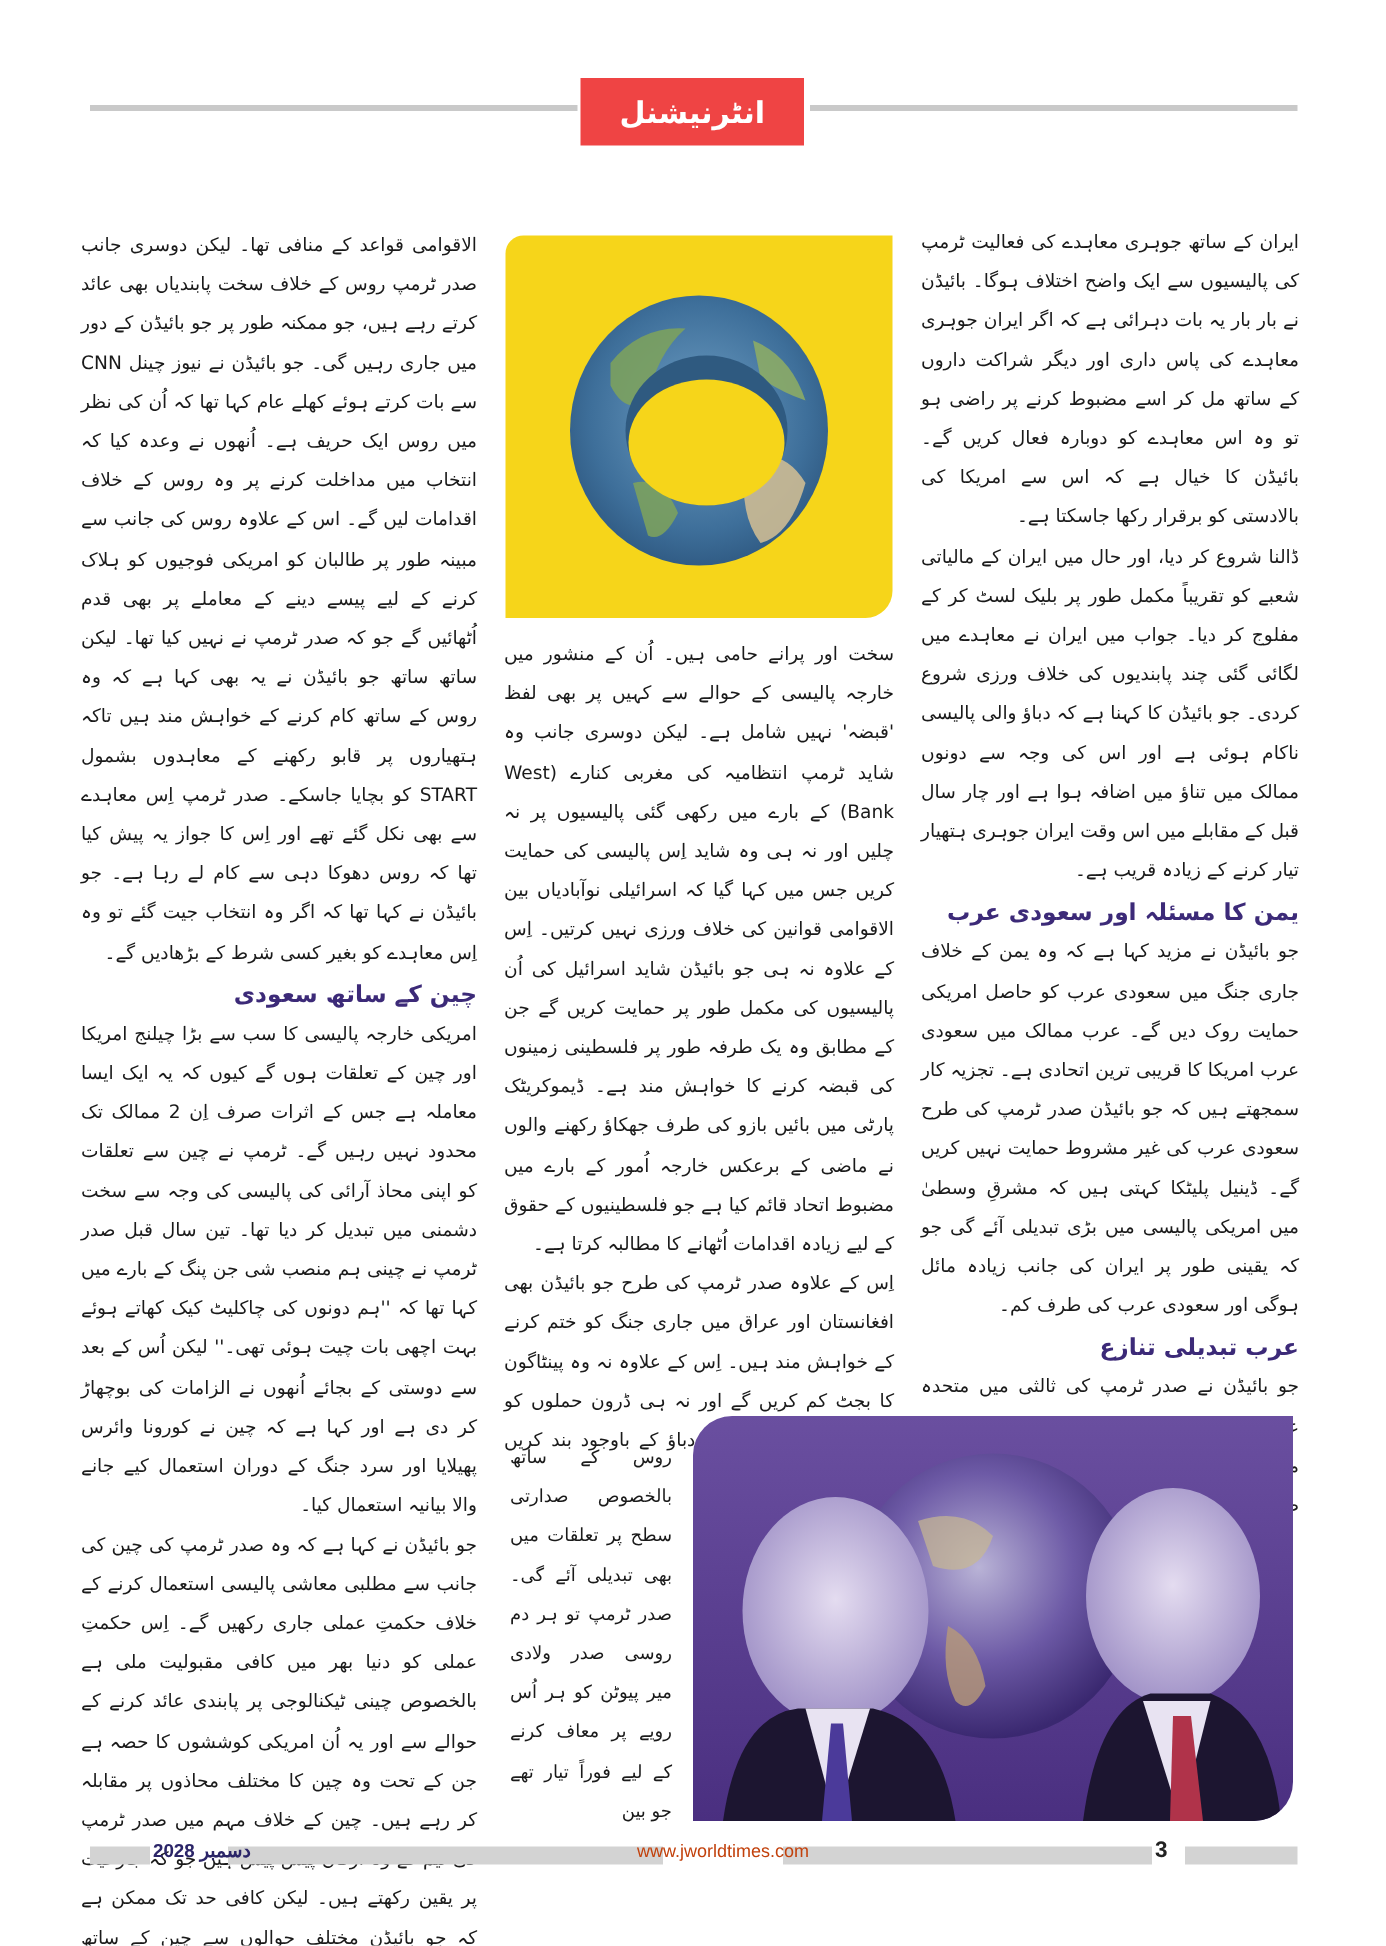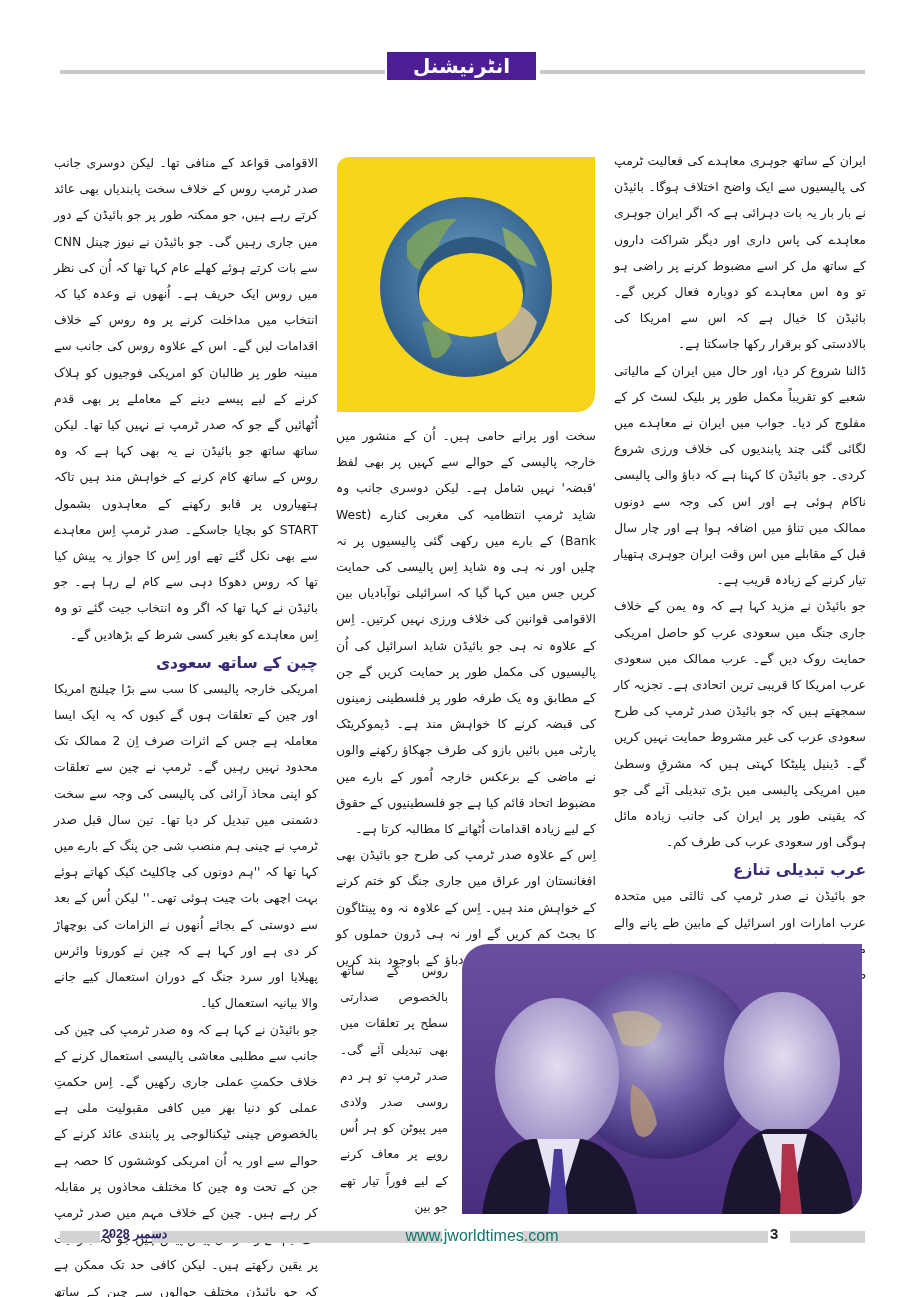--- a/index.html
+++ b/index.html
@@ -1,50 +1,51 @@
 <!DOCTYPE html>
 <html><head>
 <meta charset="utf-8">
 <style>
   html, body { margin: 0; padding: 0; background: #ffffff; }
   body { width: 924px; height: 1297px; position: relative; overflow: hidden; font-family: "DejaVu Sans", sans-serif; color: #1a1a1a; }
   .rule { position: absolute; top: 70px; height: 4px; background: #c9c9c9; }
   .rule.left { left: 60px; width: 325px; }
   .rule.right { left: 540px; width: 325px; }
-  .section-badge { position: absolute; left: 387px; top: 52px; width: 149px; height: 28px; background: #4c1d95; color: #ffffff; display: flex; align-items: center; justify-content: center; font-size: 20px; font-weight: bold; direction: rtl; }
+  .section-badge { position: absolute; left: 387px; top: 52px; width: 149px; height: 45px; background: #ef4444; color: #ffffff; display: flex; align-items: center; justify-content: center; font-size: 20px; font-weight: bold; direction: rtl; }
   .col { position: absolute; direction: rtl; text-align: justify; text-align-last: right; font-size: 12.4px; line-height: 26.2px; }
   .col p { margin: 0; }
   .col h3 { margin: 2px 0 0 0; font-size: 15.5px; line-height: 26px; color: #3c2a78; font-weight: bold; text-align: right; }
   .col-right { left: 614px; top: 148px; width: 252px; }
   .col-mid { left: 336px; top: 423px; width: 260px; }
   .col-left { left: 54px; top: 150px; width: 264px; }
   .col-mid-small { left: 340px; top: 990px; width: 108px; font-size: 12px; }
   .img-globe { position: absolute; left: 337px; top: 157px; width: 258px; height: 255px; background: #f6d51a; border-radius: 12px 0 18px 0; overflow: hidden; }
   .img-globe svg { width: 100%; height: 100%; }
   .img-leaders { position: absolute; left: 462px; top: 944px; width: 400px; height: 270px; border-radius: 26px 0 26px 0; overflow: hidden; background: linear-gradient(180deg, #6a4fa0 0%, #4a2f80 100%); }
   .img-leaders svg { width: 100%; height: 100%; }
   .footer-bar { position: absolute; top: 1231px; height: 12px; background: #d3d3d3; }
   .footer-bar.a { left: 60px; width: 40px; }
   .footer-bar.b { left: 152px; width: 290px; }
   .footer-bar.c { left: 522px; width: 246px; }
   .footer-bar.d { left: 790px; width: 75px; }
   .footer-date { position: absolute; left: 102px; top: 1226px; font-size: 12.5px; color: #2b2568; font-weight: bold; direction: rtl; font-family: "Liberation Sans", sans-serif; }
-  .footer-url { position: absolute; left: 442px; top: 1227px; width: 80px; font-size: 16px; color: #0f766e; text-align: center; font-family: "Liberation Sans", sans-serif; white-space: nowrap; display: flex; justify-content: center; }
+  .footer-url { position: absolute; left: 442px; top: 1227px; width: 80px; font-size: 12px; color: #c2410c; text-align: center; font-family: "Liberation Sans", sans-serif; white-space: nowrap; display: flex; justify-content: center; }
   .footer-page { position: absolute; left: 770px; top: 1225px; font-size: 15px; font-weight: bold; color: #222; font-family: "Liberation Sans", sans-serif; }
 </style>
 </head>
 <body>
 
 <div class="rule left"></div>
 <div class="rule right"></div>
 <div class="section-badge">انٹرنیشنل</div>
 
 <div class="col col-right">
   <p>ایران کے ساتھ جوہری معاہدے کی فعالیت ٹرمپ کی پالیسیوں سے ایک واضح اختلاف ہوگا۔ بائیڈن نے بار بار یہ بات دہرائی ہے کہ اگر ایران جوہری معاہدے کی پاس داری اور دیگر شراکت داروں کے ساتھ مل کر اسے مضبوط کرنے پر راضی ہو تو وہ اس معاہدے کو دوبارہ فعال کریں گے۔ بائیڈن کا خیال ہے کہ اس سے امریکا کی بالادستی کو برقرار رکھا جاسکتا ہے۔</p>
   <p>ڈالنا شروع کر دیا، اور حال میں ایران کے مالیاتی شعبے کو تقریباً مکمل طور پر بلیک لسٹ کر کے مفلوج کر دیا۔ جواب میں ایران نے معاہدے میں لگائی گئی چند پابندیوں کی خلاف ورزی شروع کردی۔ جو بائیڈن کا کہنا ہے کہ دباؤ والی پالیسی ناکام ہوئی ہے اور اس کی وجہ سے دونوں ممالک میں تناؤ میں اضافہ ہوا ہے اور چار سال قبل کے مقابلے میں اس وقت ایران جوہری ہتھیار تیار کرنے کے زیادہ قریب ہے۔</p>
+  <h3>یمن کا مسئلہ اور سعودی عرب</h3>
   <p>جو بائیڈن نے مزید کہا ہے کہ وہ یمن کے خلاف جاری جنگ میں سعودی عرب کو حاصل امریکی حمایت روک دیں گے۔ عرب ممالک میں سعودی عرب امریکا کا قریبی ترین اتحادی ہے۔ تجزیہ کار سمجھتے ہیں کہ جو بائیڈن صدر ٹرمپ کی طرح سعودی عرب کی غیر مشروط حمایت نہیں کریں گے۔ ڈینیل پلیٹکا کہتی ہیں کہ مشرقِ وسطیٰ میں امریکی پالیسی میں بڑی تبدیلی آئے گی جو کہ یقینی طور پر ایران کی جانب زیادہ مائل ہوگی اور سعودی عرب کی طرف کم۔</p>
   <h3>عرب تبدیلی تنازع</h3>
   <p>جو بائیڈن نے صدر ٹرمپ کی ثالثی میں متحدہ عرب امارات اور اسرائیل کے مابین طے پانے والے معاہدے کی تائید کی تھی۔ پرانے ڈیموکریٹس کی طرح جو بائیڈن بھی اسرائیل کے بڑے</p>
 </div>
 
 <div class="img-globe">
   <svg viewBox="0 0 258 255">
     <defs>
       <radialGradient id="earthG" cx="50%" cy="45%" r="60%">
         <stop offset="0%" stop-color="#6f9fc4"></stop>

